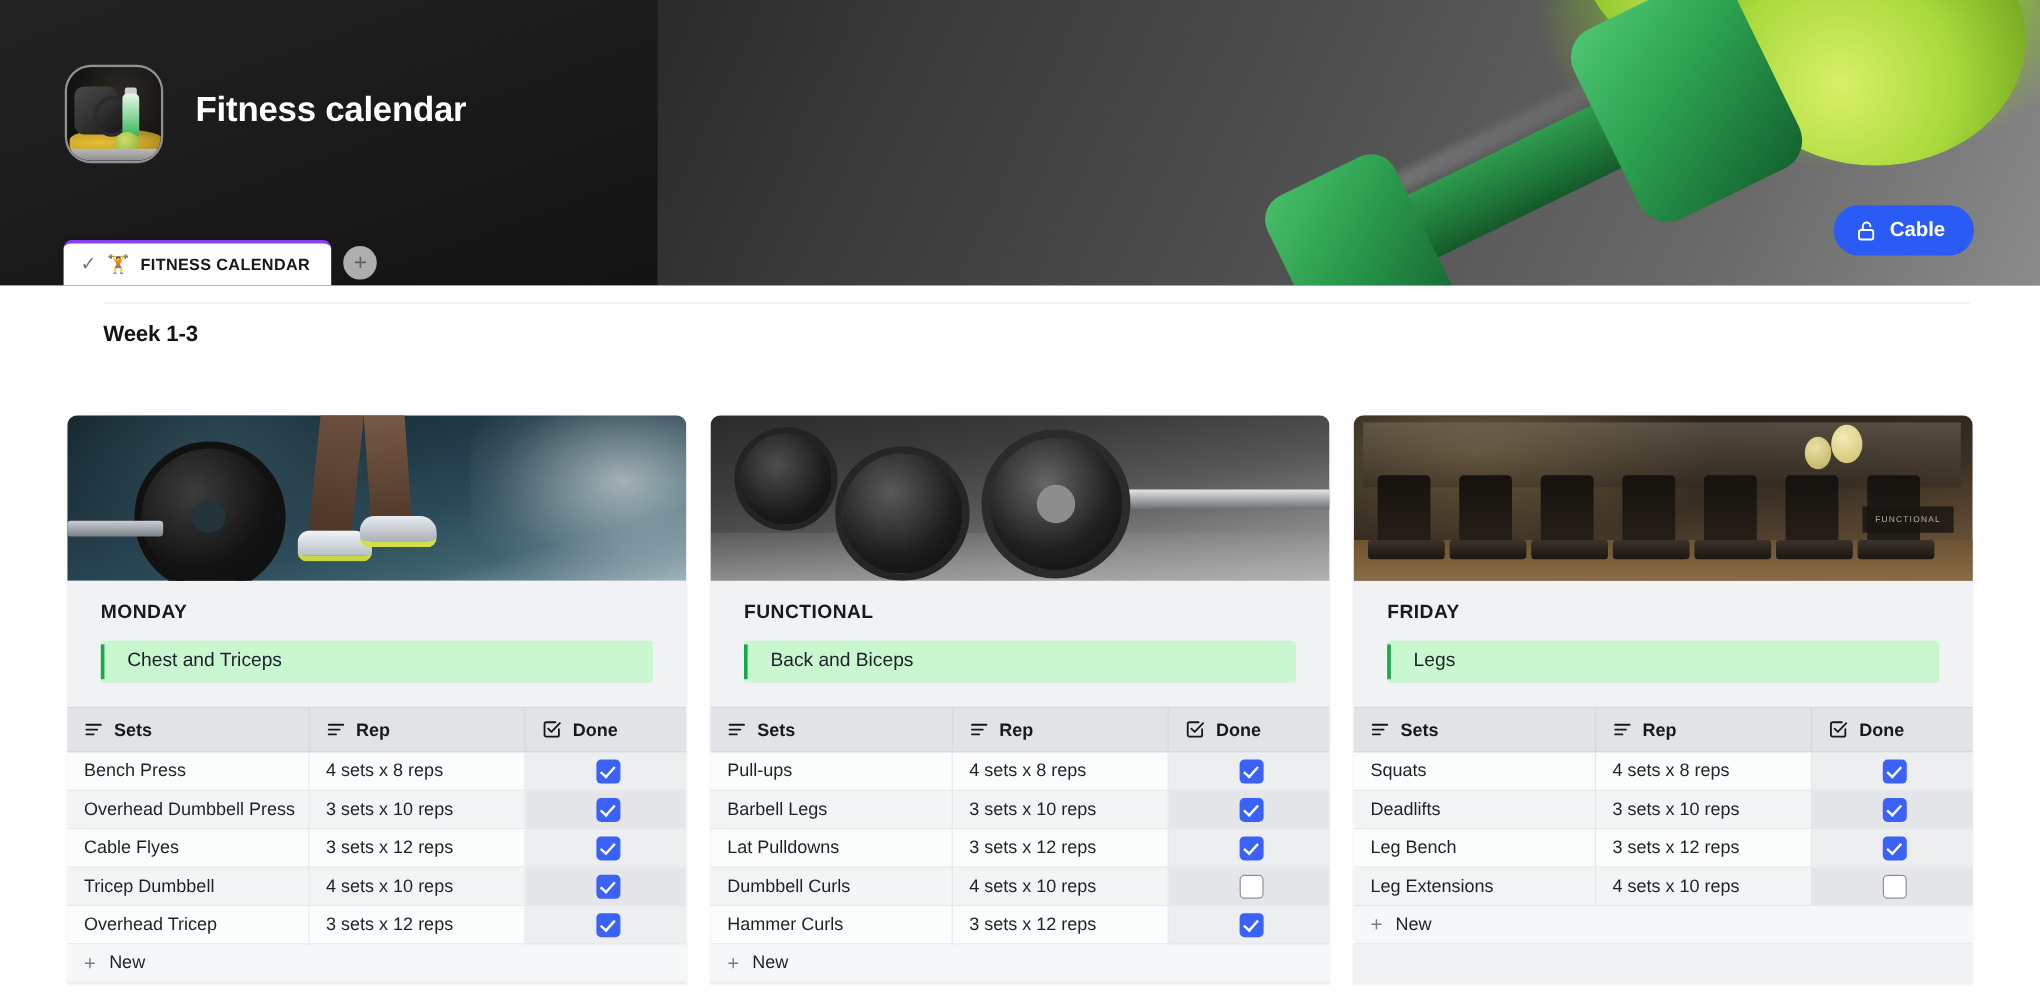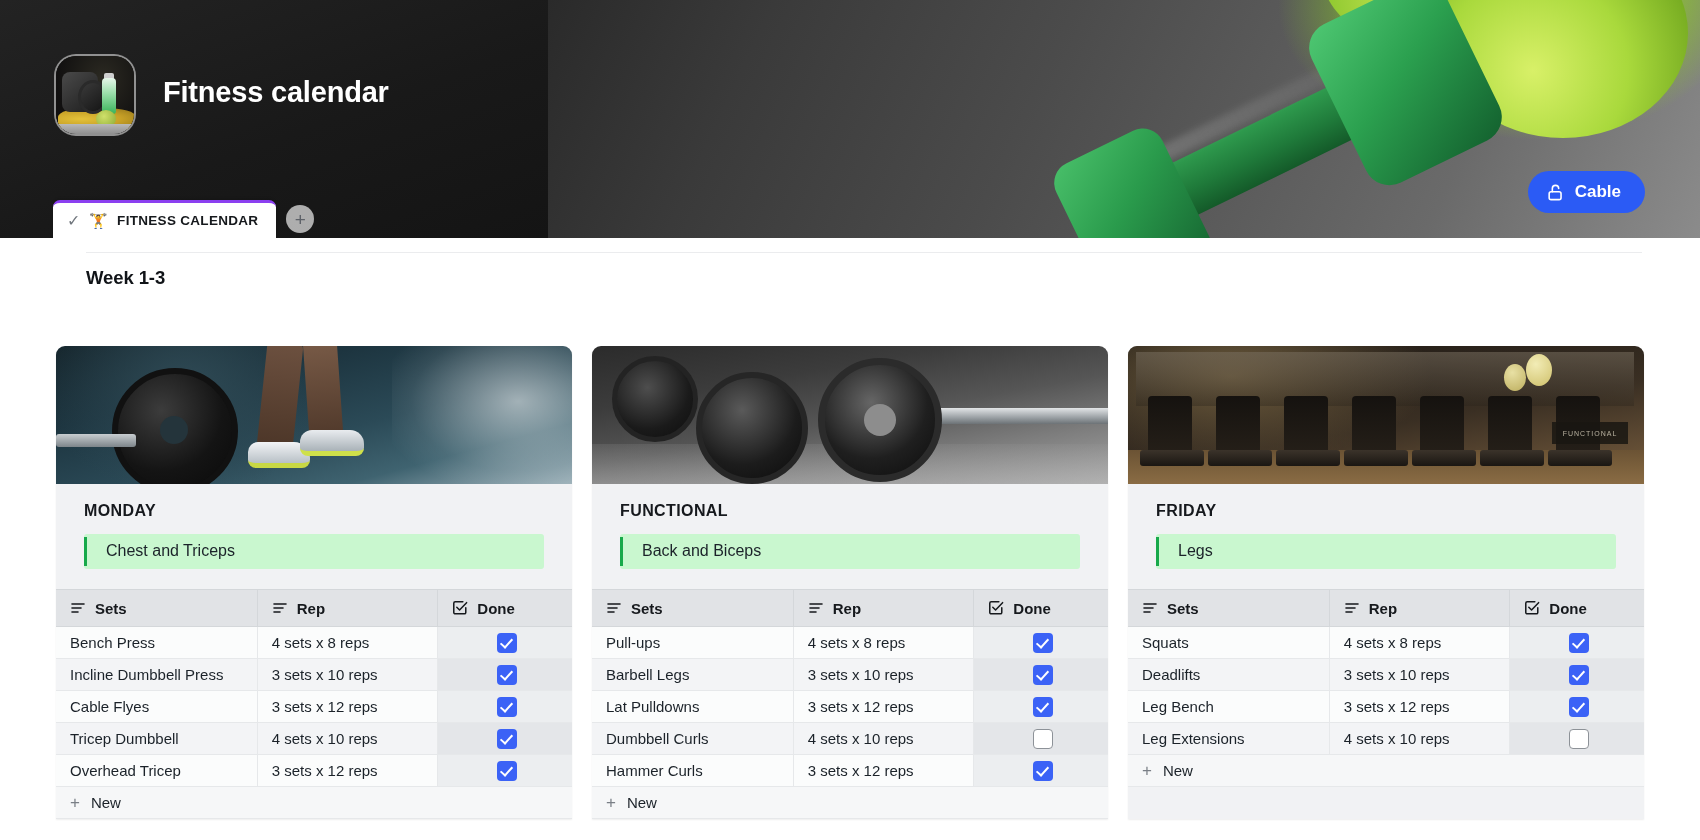--- a/index.html
+++ b/index.html
@@ -616,21 +616,21 @@
           </th>
         </tr>
       </thead>
       <tbody>
             <tr>
               <td>Bench Press</td>
               <td>4 sets x 8 reps</td>
               <td class="cb-cell"><span class="cbx on"></span></td>
             </tr>
             <tr>
-              <td>Incline Dumbbell Press</td>
+              <td>Overhead Dumbbell Press</td>
               <td>3 sets x 10 reps</td>
               <td class="cb-cell"><span class="cbx on"></span></td>
             </tr>
             <tr>
               <td>Cable Flyes</td>
               <td>3 sets x 12 reps</td>
               <td class="cb-cell"><span class="cbx on"></span></td>
             </tr>
             <tr>
               <td>Tricep Dumbbell</td>

